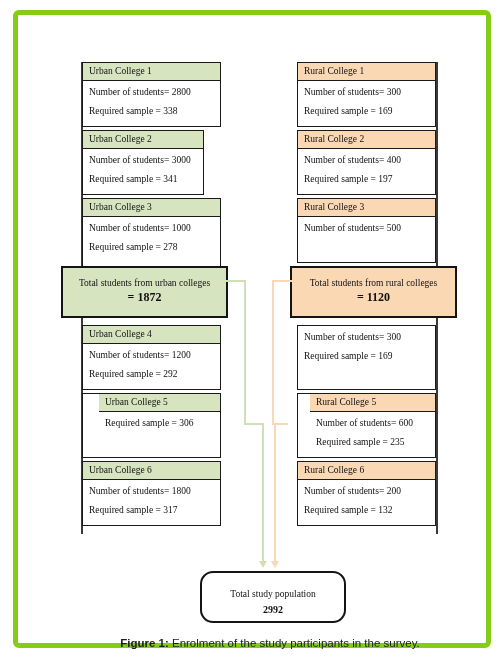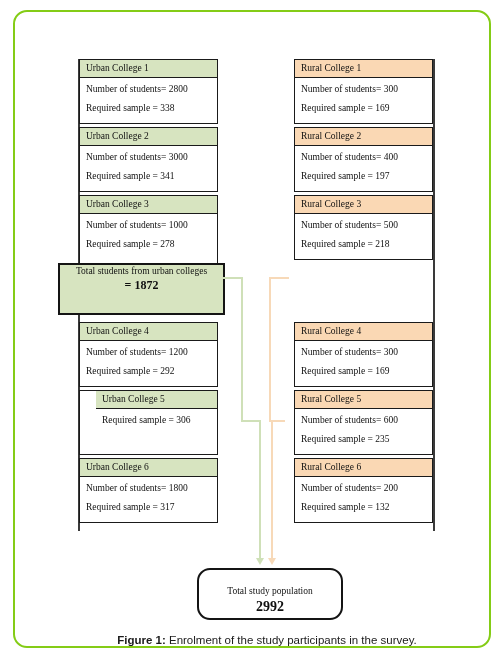--- a/index.html
+++ b/index.html
@@ -13,22 +13,22 @@
     font-family: "Liberation Serif", serif;
     overflow: hidden;
   }
 
   #figure-frame {
     position: absolute;
     left: 13px;
     top: 10px;
     width: 478px;
     height: 638px;
-    border: 2px solid #84cc16;
-    border-radius: 14px;
+    border: 5px solid #84cc16;
+    border-radius: 6px;
     box-sizing: border-box;
     background: #ffffff;
   }
 
   
   .spine {
     position: absolute;
     width: 2px;
     background: #3a3a3a;
   }
@@ -65,20 +65,21 @@
 
   .urban .card-header { background: #d7e4c0; }
   .rural .card-header { background: #fad8b4; }
 
   
   .total-box {
     position: absolute;
     box-sizing: border-box;
     border: 2.2px solid #141414;
     text-align: center;
+    padding-top: 9px;
   }
   .total-box.urban-total { background: #d7e4c0; }
   .total-box.rural-total { background: #fad8b4; }
   .total-label {
     font-size: 9.5px;
     line-height: 13px;
     color: #101010;
     white-space: nowrap;
   }
   .total-value {
@@ -102,21 +103,21 @@
     background: #ffffff;
     text-align: center;
     padding-top: 14px;
   }
   #population-box .pop-label {
     font-size: 9.5px;
     line-height: 14px;
     color: #101010;
   }
   #population-box .pop-value {
-    font-size: 14px;
+    font-size: 10px;
     line-height: 17px;
     font-weight: bold;
     color: #101010;
   }
 
   
   .conn {
     position: absolute;
     background: #cfe0b8;
   }
@@ -155,21 +156,21 @@
   <div class="spine" style="left:418px; top:47px; height:472px;"></div>
 
   <div class="card urban" style="left:64px; top:47px; width:139px; height:65px;">
     <div class="card-header">Urban College 1</div>
     <div class="card-body">
       <div class="card-line">Number of students= 2800</div>
       <div class="card-line">Required sample = 338</div>
     </div>
   </div>
 
-  <div class="card urban" style="left:64px; top:115px; width:139px; height:65px;">
+  <div class="card urban" style="left:64px; top:115px; width:122px; height:65px;">
     <div class="card-header">Urban College 2</div>
     <div class="card-body">
       <div class="card-line">Number of students= 3000</div>
       <div class="card-line">Required sample = 341</div>
     </div>
   </div>
 
   <div class="card urban" style="left:64px; top:183px; width:139px; height:74px;">
     <div class="card-header">Urban College 3</div>
     <div class="card-body">
@@ -219,34 +220,36 @@
     <div class="card-body">
       <div class="card-line">Number of students= 400</div>
       <div class="card-line">Required sample = 197</div>
     </div>
   </div>
 
   <div class="card rural" style="left:279px; top:183px; width:139px; height:65px;">
     <div class="card-header">Rural College 3</div>
     <div class="card-body">
       <div class="card-line">Number of students= 500</div>
-      <div class="card-line">Required sample = 218</div>
-    </div>
-  </div>
-
+    </div>
+  </div>
+
+  <div class="total-box rural-total" style="left:272px; top:251px; width:167px; height:52px;">
+    <div class="total-label">Total students from rural colleges</div>
+    <div class="total-value">= 1120</div>
+  </div>
 
   <div class="card rural" style="left:279px; top:310px; width:139px; height:65px;">
-    <div class="card-header">Rural College 4</div>
     <div class="card-body">
       <div class="card-line">Number of students= 300</div>
       <div class="card-line">Required sample = 169</div>
     </div>
   </div>
 
-  <div class="card rural" style="left:279px; top:378px; width:139px; height:65px;">
+  <div class="card rural" style="left:279px; top:378px; width:139px; height:65px;padding-left:12px;">
     <div class="card-header">Rural College 5</div>
     <div class="card-body">
       <div class="card-line">Number of students= 600</div>
       <div class="card-line">Required sample = 235</div>
     </div>
   </div>
 
   <div class="card rural" style="left:279px; top:446px; width:139px; height:65px;">
     <div class="card-header">Rural College 6</div>
     <div class="card-body">

